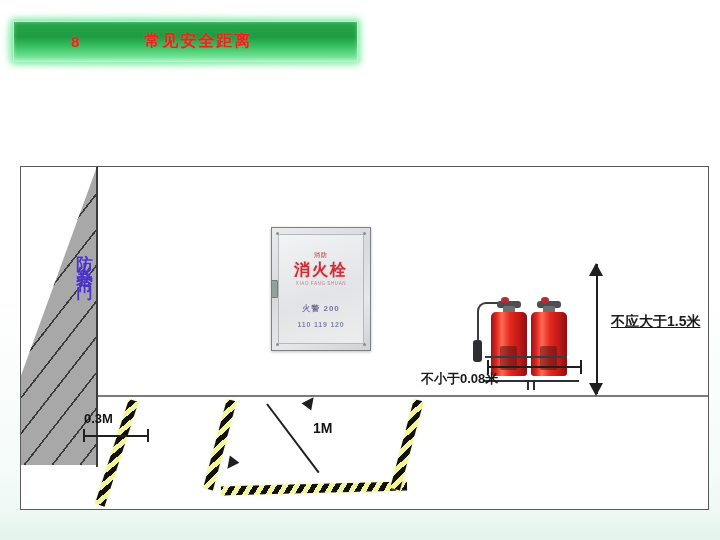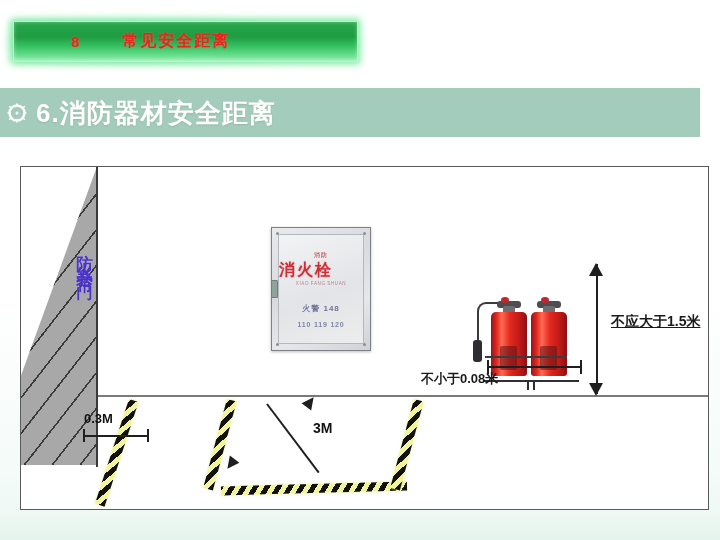--- a/index.html
+++ b/index.html
@@ -30,21 +30,21 @@
     box-shadow:0 0 7px 2px rgba(70,225,125,.75), inset 0 0 4px rgba(255,255,255,.35);
     display:flex;align-items:center;
   }
   .banner-num{
     color:#e8241c;font-weight:bold;font-size:15px;
     margin-left:57px;letter-spacing:1px;
     text-shadow:0 0 2px rgba(255,120,80,.65);
   }
   .banner-title{
     color:#e8241c;font-weight:bold;font-size:16px;
-    margin-left:42px;letter-spacing:2px;
+    margin-left:64px;letter-spacing:2px;
     text-shadow:0 0 2px rgba(255,120,80,.65);
   }
 
   
   .section-band{
     position:absolute;left:0;top:88px;width:700px;height:49px;
     background:#a4ccbd;
     display:flex;align-items:center;
   }
   .gear-icon{
@@ -108,21 +108,21 @@
   .cab-bolt.bl{left:4px;bottom:4px;} .cab-bolt.br{right:4px;bottom:4px;}
   .cab-handle{
     position:absolute;left:-1px;top:52px;width:5px;height:16px;
     background:#8fa39a;border:1px solid #6e817a;border-radius:1px;
   }
   .cab-small{
     position:absolute;left:0;right:0;top:16px;text-align:center;
     color:#b84a52;font-size:6px;font-weight:bold;opacity:.8;letter-spacing:1px;
   }
   .cab-big{
-    position:absolute;left:0;right:0;top:25px;
+    position:absolute;left:0;right:0;top:25px;text-align:center;
     color:#cf2d36;font-size:16px;font-weight:bold;letter-spacing:2px;
     text-shadow:0 0 2px rgba(200,60,70,.35);
   }
   .cab-pinyin{
     position:absolute;left:0;right:0;top:46px;text-align:center;
     color:#a8606a;font-size:4.5px;letter-spacing:.6px;opacity:.75;
   }
   .cab-line2{
     position:absolute;left:0;right:0;top:68px;text-align:center;
     color:#5b5f8c;font-size:8px;font-weight:bold;letter-spacing:1px;opacity:.85;
@@ -281,60 +281,40 @@
 <div class="page">
 
   <div class="banner-wrap">
     <div class="banner-glow"></div>
     <div class="banner">
       <span class="banner-num">8</span>
       <span class="banner-title">常见安全距离</span>
     </div>
   </div>
 
-  <div class="section-band">
-    <span class="gear-icon">
-      <svg width="20" height="20" viewBox="0 0 20 20">
-        <g fill="#ffffff">
-          <circle cx="10" cy="10" r="7.5" fill="none" stroke="#ffffff" stroke-width="2.4"></circle>
-          <circle cx="10" cy="10" r="3.1" fill="#a4ccbd"></circle>
-          <circle cx="10" cy="10" r="1.5" fill="#ffffff"></circle>
-          <rect x="9.3" y="0.4" width="1.4" height="3.1"></rect>
-          <rect x="9.3" y="16.5" width="1.4" height="3.1"></rect>
-          <rect x="0.4" y="9.3" width="3.1" height="1.4"></rect>
-          <rect x="16.5" y="9.3" width="3.1" height="1.4"></rect>
-          <rect x="2.6" y="2.9" width="1.4" height="3.1" transform="rotate(-45 3.3 4.4)"></rect>
-          <rect x="16.0" y="2.9" width="1.4" height="3.1" transform="rotate(45 16.7 4.4)"></rect>
-          <rect x="2.6" y="14.0" width="1.4" height="3.1" transform="rotate(45 3.3 15.5)"></rect>
-          <rect x="16.0" y="14.0" width="1.4" height="3.1" transform="rotate(-45 16.7 15.5)"></rect>
-        </g>
-      </svg>
-    </span>
-    <span class="section-title">6.消防器材安全距离</span>
-  </div>
 
   <div class="diagram">
 
     <div class="floor-line"></div>
 
     <div class="shutter"></div>
     <div class="shutter-edge"></div>
     <div class="shutter-label">防火卷帘门</div>
 
     <div class="cabinet">
       <span class="cab-bolt tl"></span>
       <span class="cab-bolt tr"></span>
       <span class="cab-bolt bl"></span>
       <span class="cab-bolt br"></span>
       <div class="cab-handle"></div>
       <div class="cabinet-inner">
         <div class="cab-small">消防</div>
         <div class="cab-big">消火栓</div>
         <div class="cab-pinyin">XIAO FANG SHUAN</div>
-        <div class="cab-line2">火警 148</div>
+        <div class="cab-line2">火警 200</div>
         <div class="cab-line3">110 119 120</div>
       </div>
     </div>
 
     <div class="ext-group">
       <div class="ext a">
         <div class="ext-hose"></div>
         <div class="ext-nozzle"></div>
         <div class="ext-head"></div>
         <div class="ext-knob"></div>
@@ -373,18 +353,18 @@
     <div class="stripe stripe-br"></div>
 
     <div class="dim05"></div>
     <div class="dim05-tickL"></div>
     <div class="dim05-tickR"></div>
     <div class="label-05">0.3M</div>
 
     <div class="dim2m-line"></div>
     <div class="dim2m-ar-up"></div>
     <div class="dim2m-ar-dn"></div>
-    <div class="label-2m">3M</div>
+    <div class="label-2m">1M</div>
 
   </div>
 
   <div class="bottom-band"></div>
 </div>
 
 </body></html>

